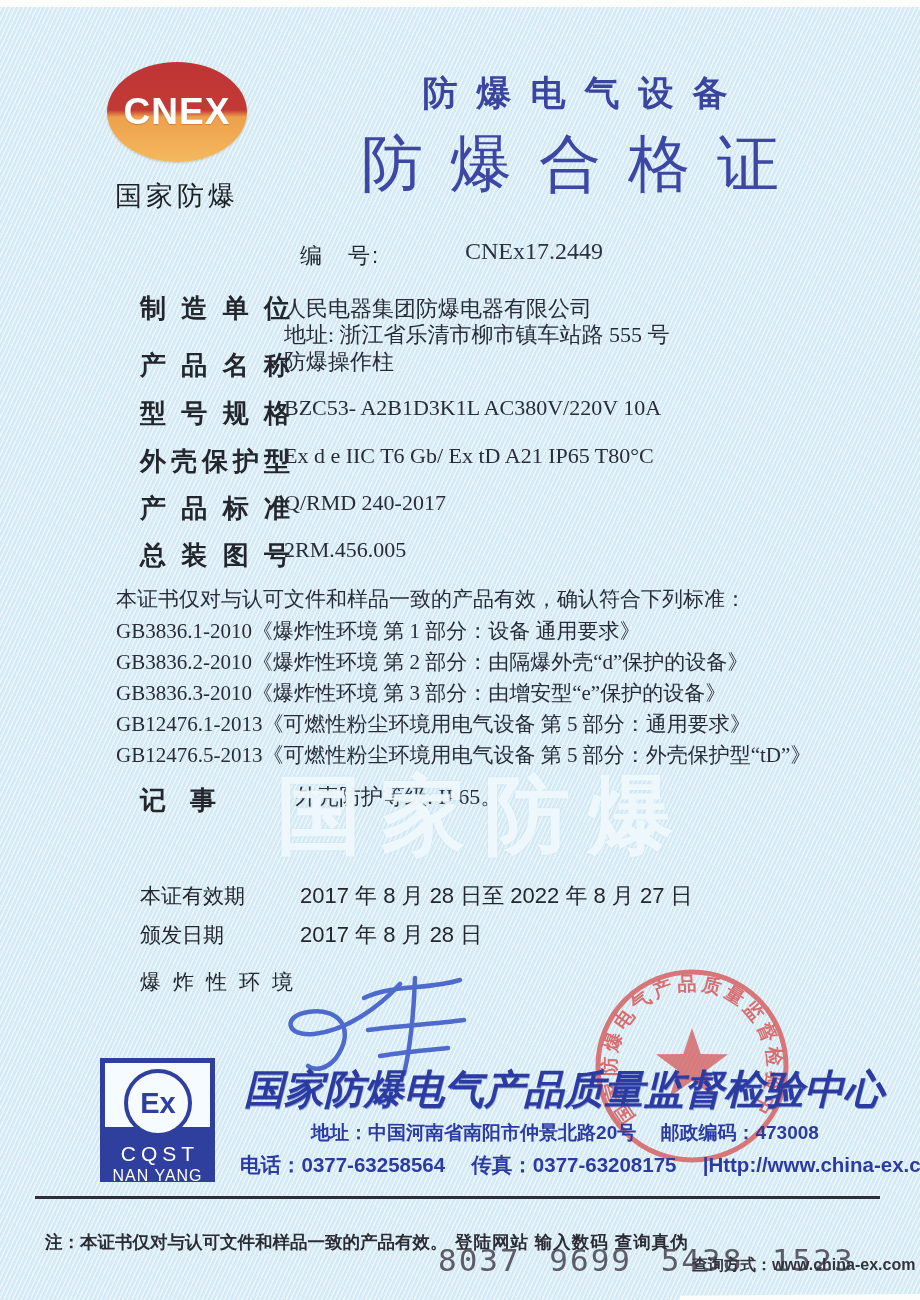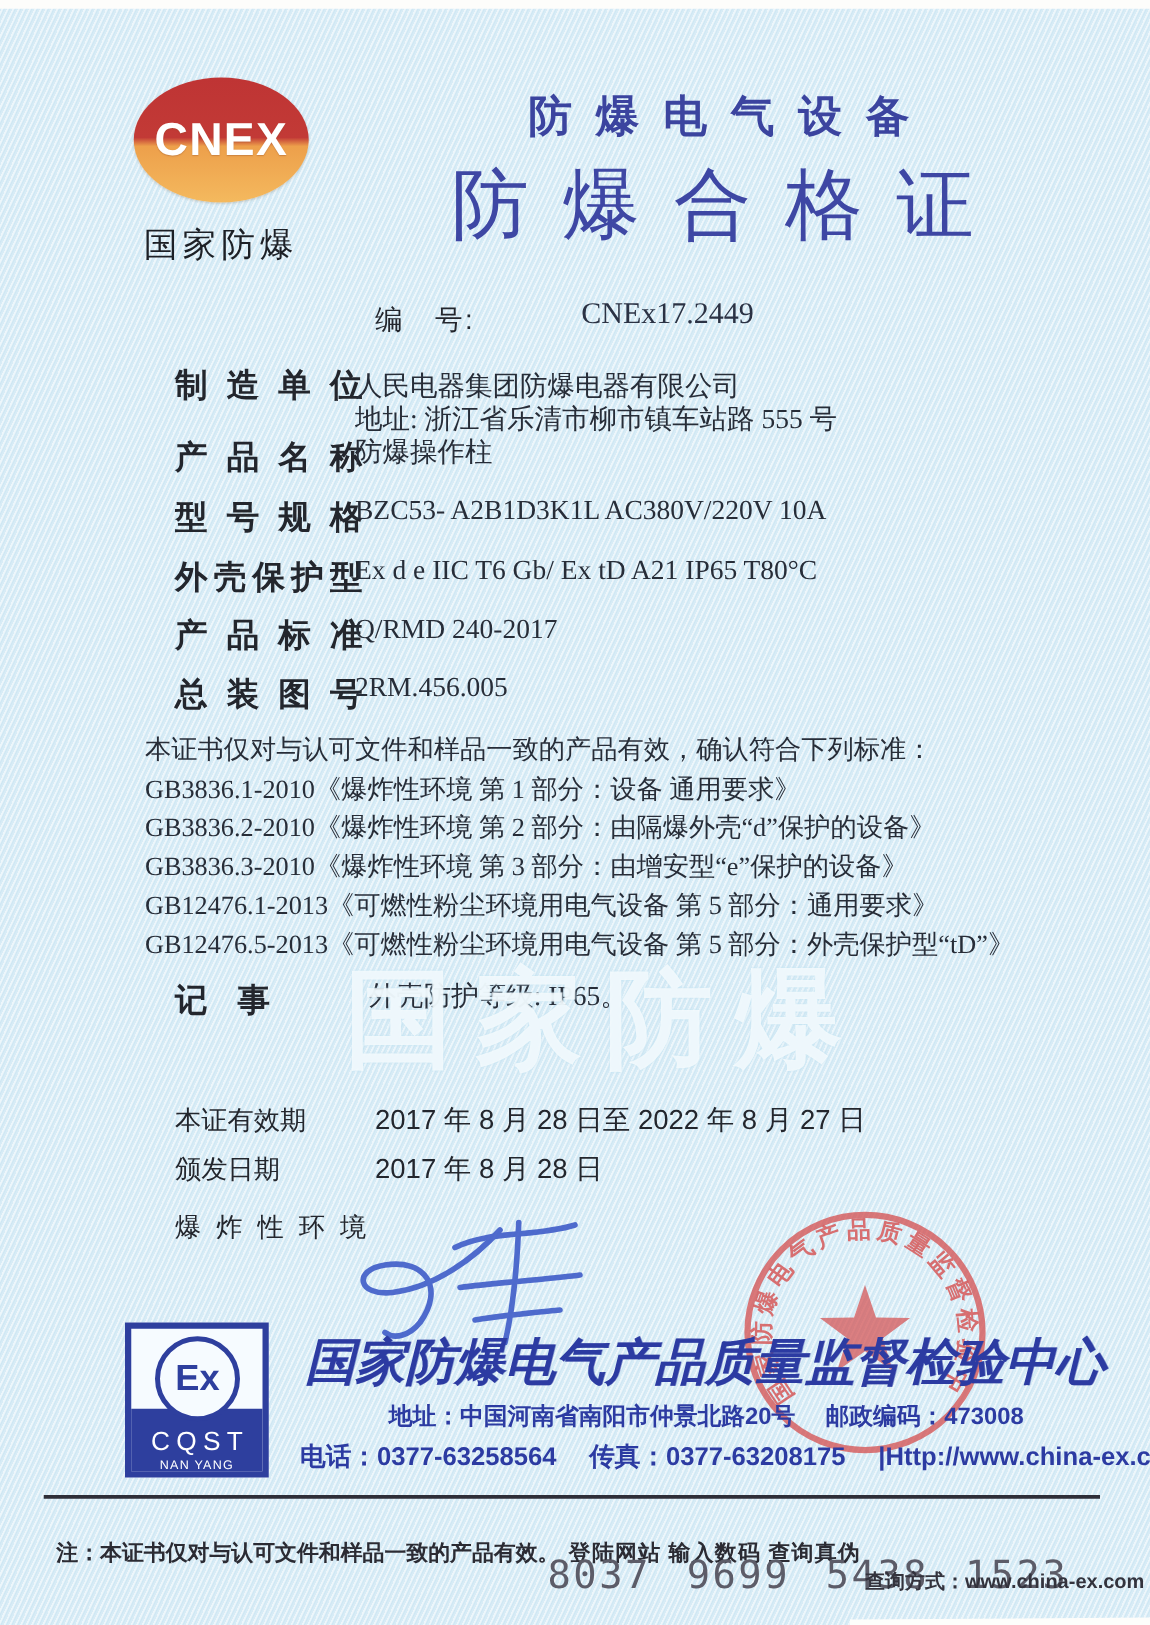--- a/index.html
+++ b/index.html
@@ -63,21 +63,21 @@
   .signature-svg{left:252px;top:972px;}
 
   .stamp-svg{left:582px;top:956px;opacity:0.88;}
 
   
   .cqst{left:100px;top:1058px;width:115px;height:124px;background:#f6fbff;border:5px solid #2e3f9e;box-sizing:border-box;}
   .cqst-circle{position:absolute;left:19px;top:6px;width:60px;height:60px;border-radius:50%;border:4px solid #2e3f9e;background:#f6fbff;display:flex;align-items:center;justify-content:center;z-index:2;}
   .cqst-ex{color:#2e3f9e;font-weight:bold;font-size:29px;font-family:"Liberation Sans",sans-serif;}
   .cqst-bottom{position:absolute;left:0;bottom:0;width:105px;height:50px;background:#2e3f9e;color:#fff;text-align:center;z-index:1;}
   .cqst-line1{font-size:21px;letter-spacing:5px;margin-top:15px;font-weight:500;text-indent:5px;}
-  .cqst-line2{font-size:10px;letter-spacing:1px;margin-top:1px;}
+  .cqst-line2{font-size:16px;letter-spacing:1px;margin-top:1px;}
 
   .issuer-name{
     left:244px;top:1062px;width:650px;font-size:40px;font-weight:bold;font-style:italic;
     color:#2c3ba2;font-family:"DejaVu Serif",serif;white-space:nowrap;letter-spacing:0px;
     text-shadow:0.5px 0.5px 0 rgba(44,59,162,0.5);
   }
   .issuer-address{left:240px;top:1120px;width:650px;text-align:center;font-size:19px;font-weight:bold;color:#2c3ba2;white-space:nowrap;}
   .issuer-phone{left:240px;top:1151px;width:665px;text-align:center;font-size:20.5px;font-weight:bold;color:#2c3ba2;white-space:nowrap;}
 
   .rule{left:35px;top:1196px;width:845px;height:3px;background:#2e2e38;}

